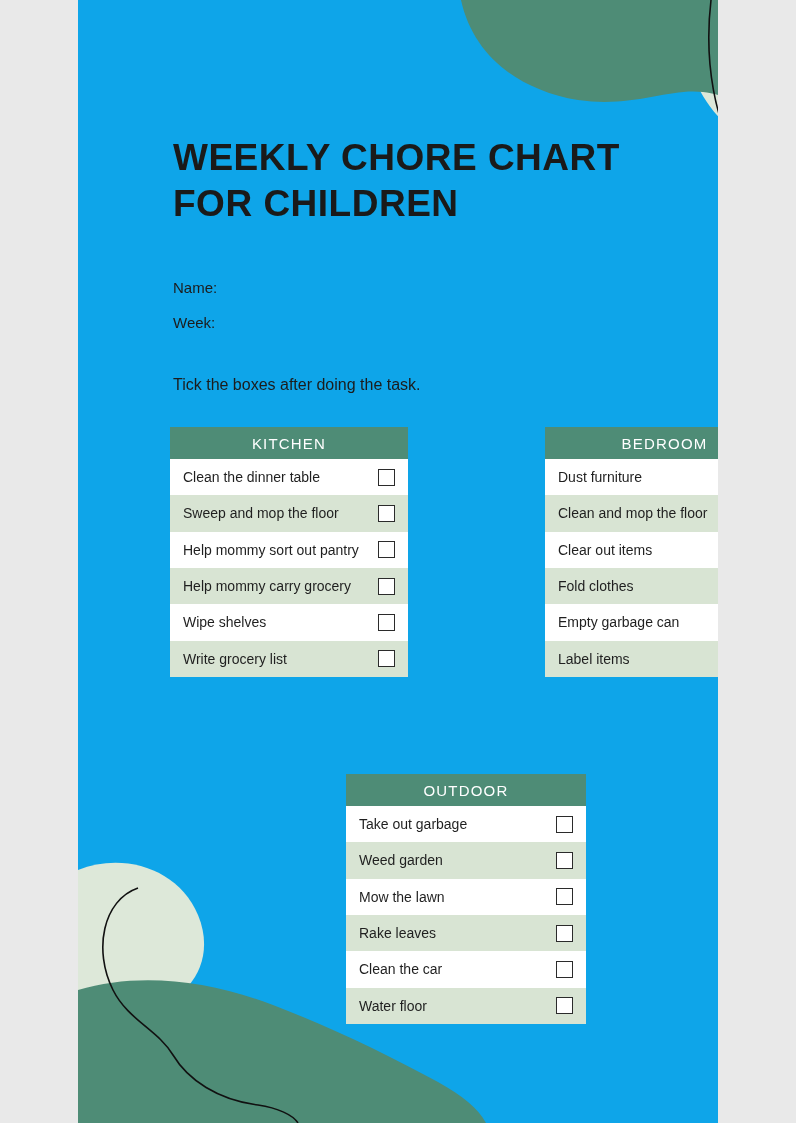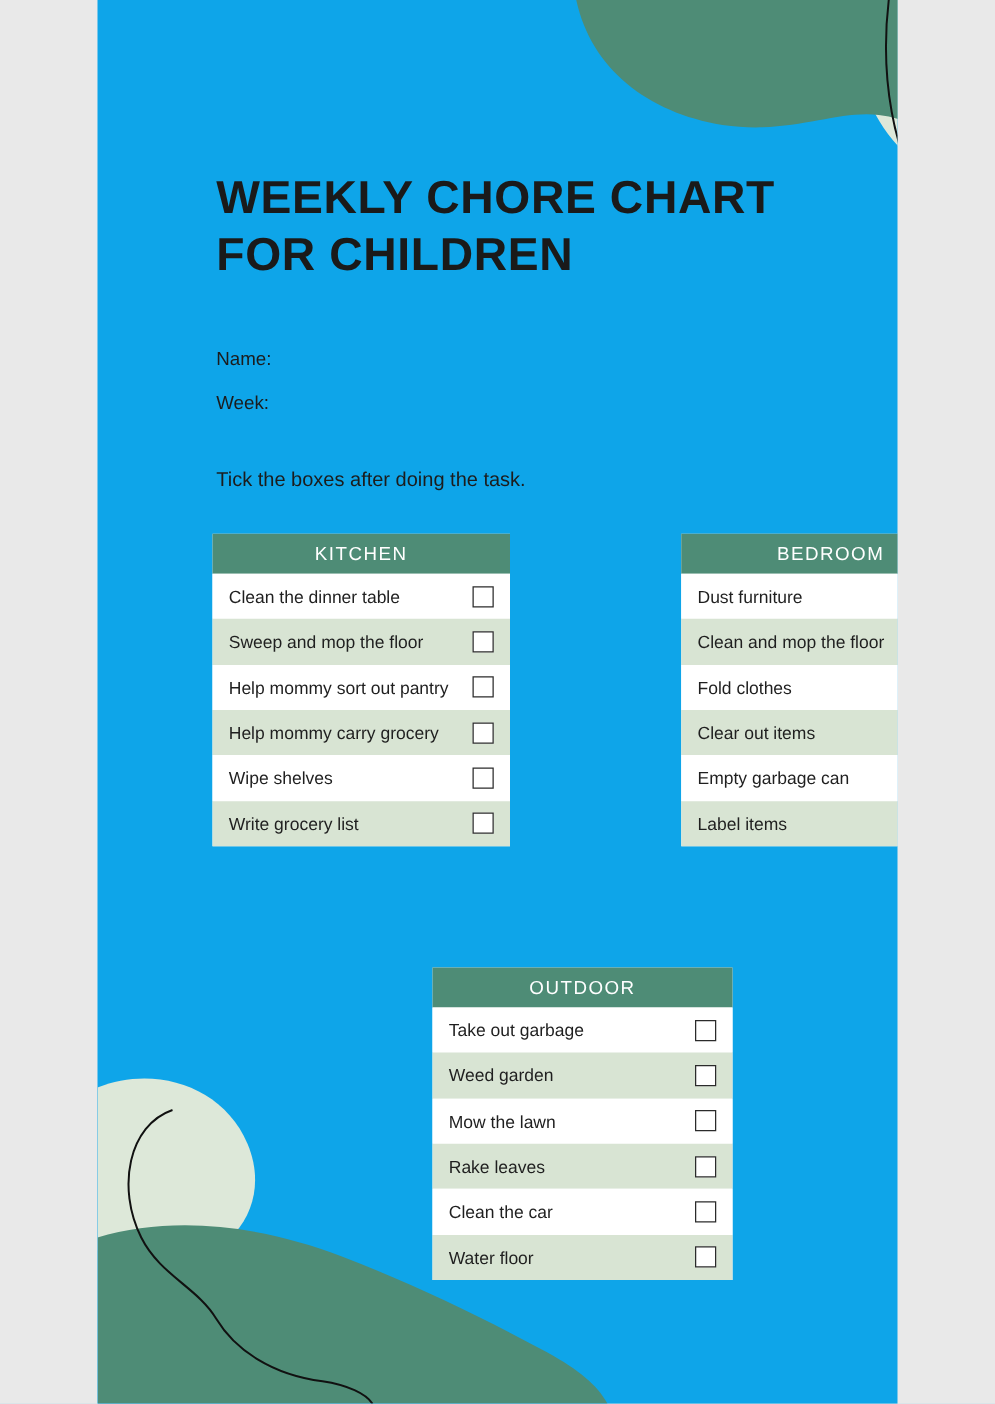--- a/index.html
+++ b/index.html
@@ -167,25 +167,25 @@
       <div class="rows">
         <div class="row">
           <span class="row-label">Dust furniture</span>
           <span class="checkbox"></span>
         </div>
         <div class="row">
           <span class="row-label">Clean and mop the floor</span>
           <span class="checkbox"></span>
         </div>
         <div class="row">
+          <span class="row-label">Clear out items</span>
+          <span class="checkbox"></span>
+        </div>
+        <div class="row">
           <span class="row-label">Fold clothes</span>
-          <span class="checkbox"></span>
-        </div>
-        <div class="row">
-          <span class="row-label">Clear out items</span>
           <span class="checkbox"></span>
         </div>
         <div class="row">
           <span class="row-label">Empty garbage can</span>
           <span class="checkbox"></span>
         </div>
         <div class="row">
           <span class="row-label">Label items</span>
           <span class="checkbox"></span>
         </div>

